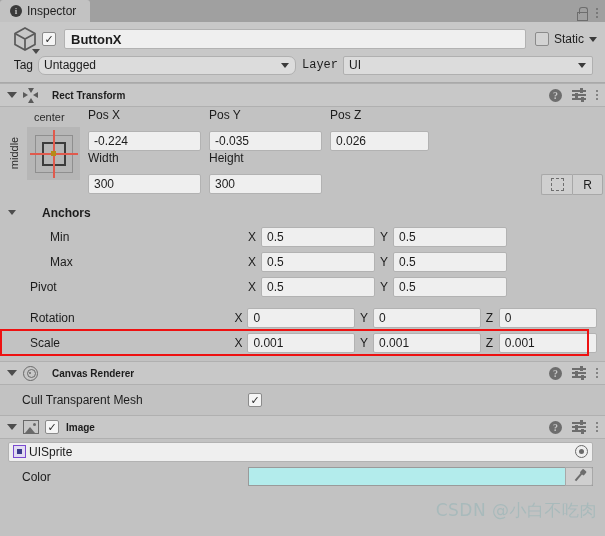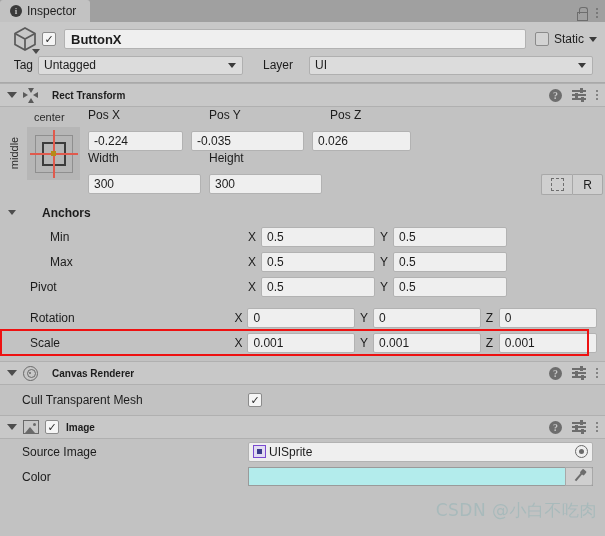--- a/index.html
+++ b/index.html
@@ -299,25 +299,25 @@
     <span class="cb">✓</span>
     <span class="name-field">ButtonX</span>
     <span class="static-wrap">
       <span class="static-cb"></span>
       <span class="lbl">Static</span>
       <span class="caret-down"></span>
     </span>
   </div>
   <div class="obj-row2">
     <span class="lbl" style="width:30px;text-align:right;padding-right:5px;">Tag</span>
-    <span class="dropdown" style="width:205px;">
+    <span class="dropdown" style="width:258px;border-radius:7px;">
       <span>Untagged</span>
       <span class="caret-down"></span>
     </span>
-    <span class="lbl" style="margin-left:20px;padding-right:16px;">Layer</span>
+    <span class="lbl" style="margin-left:6px;padding-right:5px;font-family:Liberation Mono, monospace;">Layer</span>
     <span class="dropdown" style="flex:1;margin-right:4px;">
       <span>UI</span>
       <span class="caret-down"></span>
     </span>
   </div>
 </div>
 
 <div class="comp-header">
   <span class="foldout"></span>
   <span class="rt-icon">
@@ -365,21 +365,21 @@
             <span class="pg-lbl">Pos X</span>
           </div>
         <div class="pg-col" style="width:113px;">
             <span class="pg-lbl">Pos Y</span>
           </div>
         <div class="pg-col" style="width:113px;">
             <span class="pg-lbl">Pos Z</span>
           </div>
       </div>
       <div class="pg-row" style="margin-top:1px;">
-        <span class="field" style="width:95px;">-0.224</span>
+        <span class="field" style="width:113px;">-0.224</span>
         <span class="field" style="width:113px;">-0.035</span>
         <span class="field" style="width:99px;">0.026</span>
       </div>
       <div class="pg-row" style="margin-top:3px;">
         <div class="pg-col" style="width:113px;">
             <span class="pg-lbl">Width</span>
           </div>
         <div class="pg-col" style="width:113px;">
             <span class="pg-lbl">Height</span>
           </div>
@@ -496,21 +496,20 @@
     <span class="kebab">
         <i></i>
         <i></i>
         <i></i>
       </span>
   </span>
 </div>
 
 <div class="body-area">
   <div class="row">
-    <span class="lbl" style="width:240px;padding-left:14px;">Source Image</span>
     <span class="obj-field" style="flex:1;margin-right:4px;">
       <span class="sprite-chip">
           <i></i>
         </span>
       <span>UISprite</span>
       <span class="picker">
           <i></i>
         </span>
     </span>
   </div>

